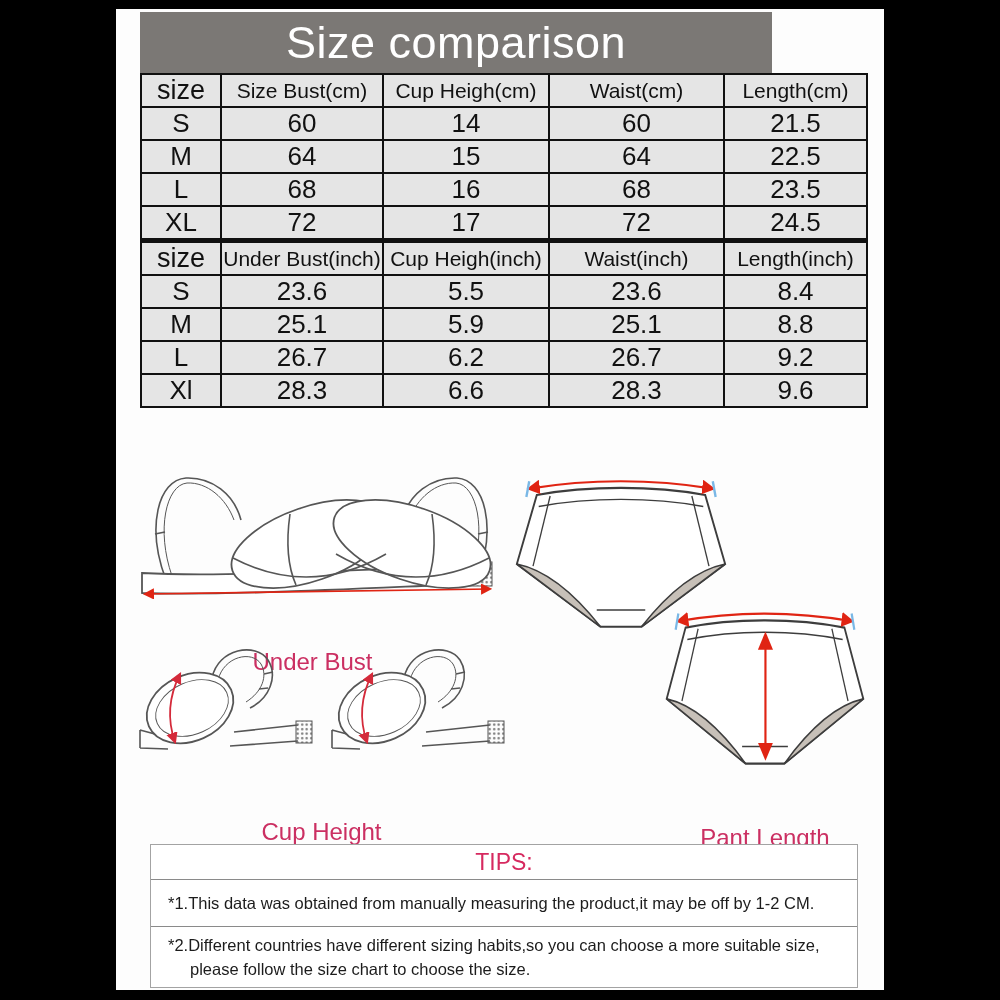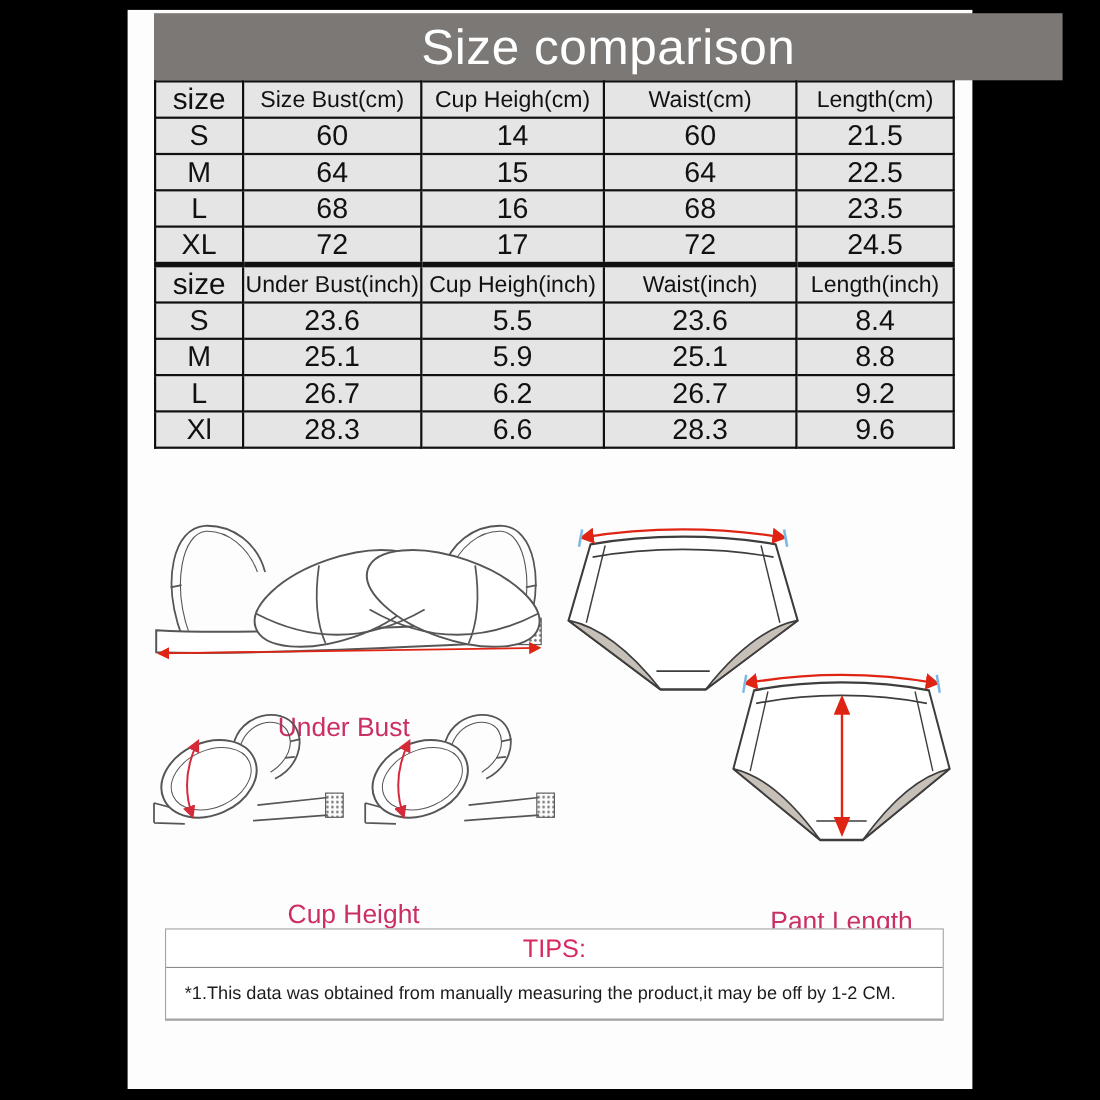--- a/index.html
+++ b/index.html
@@ -3,21 +3,21 @@
 <meta charset="utf-8">
 <style>
   html,body{margin:0;padding:0;}
   body{
     width:1000px;height:1000px;position:relative;background:#000;
     font-family:"Liberation Sans",sans-serif;overflow:hidden;
   }
   .abs{position:absolute;}
   .content-bg{left:116px;top:9px;width:768px;height:981px;background:#fdfdfd;}
   .title-bar{
-    left:140px;top:12px;width:826px;height:61px;background:#7b7875;
+    left:140px;top:12px;width:632px;height:61px;background:#7b7875;
     display:flex;align-items:center;justify-content:center;
     color:#fff;font-size:45px;letter-spacing:0.5px;
   }
   table.size-table{
     position:absolute;left:140px;top:73px;width:726px;
     border-collapse:collapse;table-layout:fixed;background:#e5e5e5;
   }
   table.size-table td{
     border:2px solid #101010;text-align:center;vertical-align:middle;
     height:31px;padding:0;font-size:26px;color:#111;white-space:nowrap;overflow:hidden;
@@ -226,13 +226,14 @@
   <path d="M16,14 Q112,0 209,14" fill="none" stroke="#e02413" stroke-width="2" marker-start="url(#arD)" marker-end="url(#arD)"></path>
   <line x1="16" y1="7" x2="13" y2="22" stroke="#7ab8e6" stroke-width="2.5"></line>
   <line x1="209" y1="7" x2="212" y2="22" stroke="#7ab8e6" stroke-width="2.5"></line>
   <path d="M113,27 L113,140" fill="none" stroke="#e02413" stroke-width="2.4" marker-start="url(#arD)" marker-end="url(#arD)"></path>
 </svg>
 <div class="abs lbl" style="left:660px;top:778px;width:210px;">Pant Length</div>
 
 <div class="abs tips-box">
   <div class="tips-head">TIPS:</div>
   <div class="tip-row-1">*1.This data was obtained from manually measuring the product,it may be off by 1-2 CM.</div>
+  <div class="tip-row-2">*2.Different countries have different sizing habits,so you can choose a more suitable size, please follow the size chart to choose the size.</div>
 </div>
 
 </body></html>

